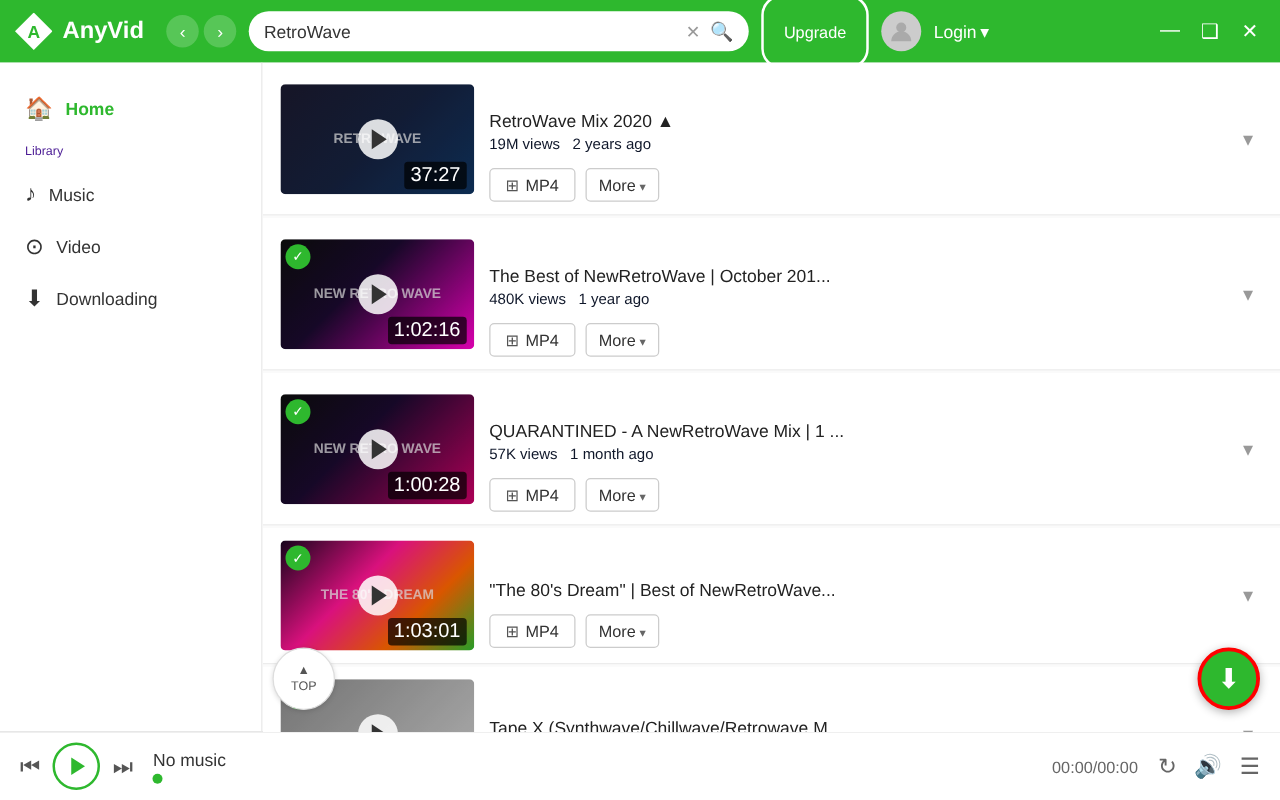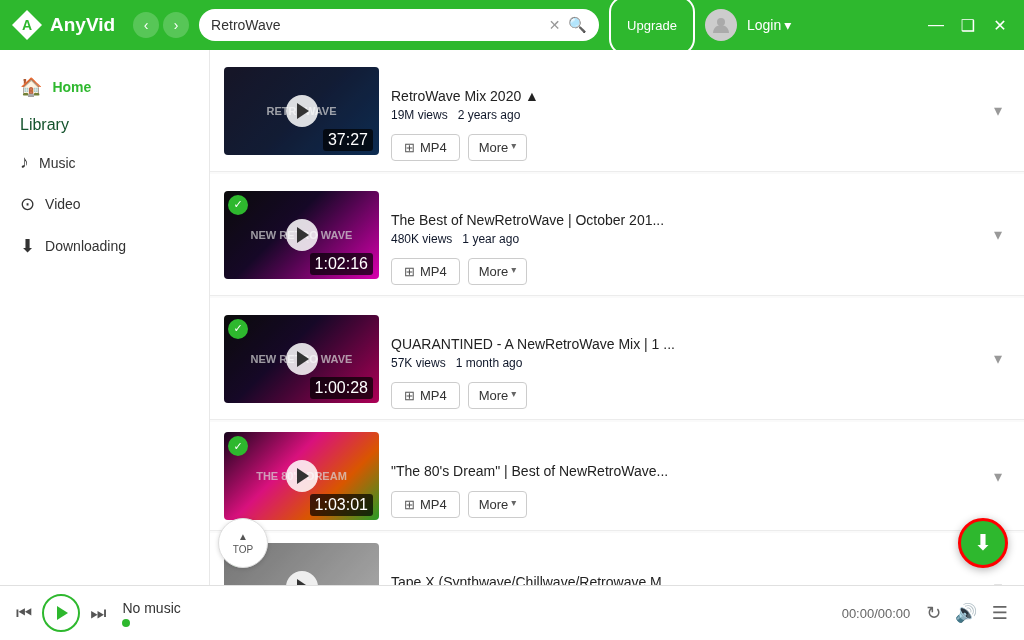--- a/index.html
+++ b/index.html
@@ -85,21 +85,21 @@
       width: 210px; background: white; padding: 16px 0;
       border-right: 1px solid #e8e8e8; flex-shrink: 0;
     }
     .sidebar-item {
       display: flex; align-items: center; gap: 10px;
       padding: 10px 20px; cursor: pointer; font-size: 14px; color: #333;
     }
     .sidebar-item.active { color: #2eb82e; font-weight: 600; }
     .sidebar-item .si-icon { font-size: 18px; }
     .sidebar-section-label {
-      padding: 8px 20px; font-size: 16px; color: #14532d;
+      padding: 8px 20px; font-size: 10px; color: #4c1d95;
     }
 
     
     .content-area {
       flex: 1; overflow: hidden; display: flex; flex-direction: column; background: #fafafa;
     }
     .video-list {
       flex: 1; overflow-y: auto; padding: 0;
     }
     .video-list::-webkit-scrollbar { width: 8px; }
@@ -153,21 +153,21 @@
     .video-actions {
       display: flex; gap: 8px; margin-top: 12px; align-items: center;
     }
     .mp4-btn {
       display: flex; align-items: center; gap: 5px;
       border: 1px solid #ccc; background: white;
       padding: 5px 12px; border-radius: 4px; cursor: pointer; font-size: 13px; color: #333;
     }
     .mp4-icon { font-size: 13px; color: #555; }
     .more-btn {
-      display: flex; align-items: flex-start; gap: 3px;
+      display: flex; align-items: flex-end; gap: 3px;
       border: 1px solid #ccc; background: white;
       padding: 5px 10px; border-radius: 4px; cursor: pointer; font-size: 13px; color: #333;
     }
     .chevron-down { font-size: 10px; color: #666; }
 
     .expand-btn {
       width: 24px; height: 24px; flex-shrink: 0; cursor: pointer;
       display: flex; align-items: center; justify-content: center; color: #999;
     }
 

